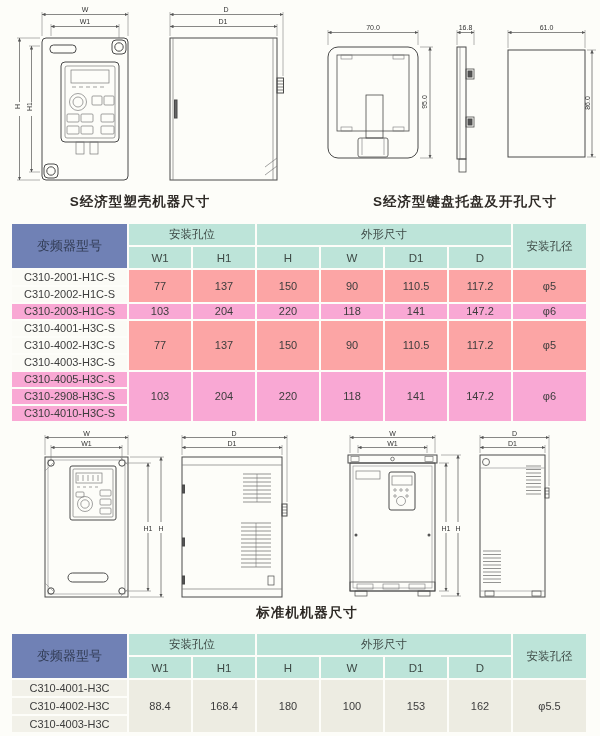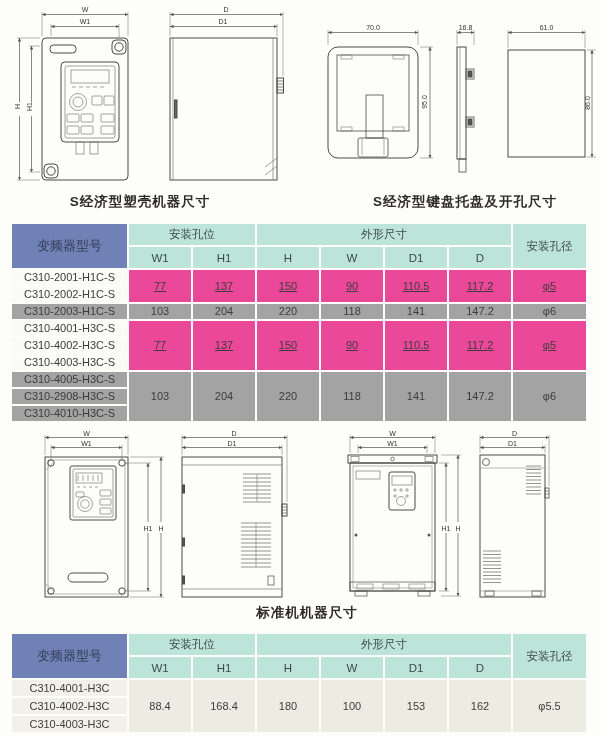--- a/index.html
+++ b/index.html
@@ -12,22 +12,22 @@
   .dim-table{position:absolute;border-collapse:separate;border-spacing:2px;
              table-layout:fixed;width:578px;font-size:11px;color:#3c3c3c;}
   .dim-table th,.dim-table td{text-align:center;vertical-align:middle;padding:0;
              font-weight:normal;white-space:nowrap;overflow:hidden;}
   .dim-table thead tr{height:21px;}
   #table1 tbody tr{height:15px;line-height:15px;}
   #table2 tbody tr{height:16px;line-height:16px;}
   .th-blue{background:#7081b5;color:#313b54;font-size:13px;}
   .th-teal{background:#bde4d9;color:#3e4a46;font-size:11.5px;}
   .lt-m{background:#fbfbf6;}
-  .lt-v{background:#ec4899;text-decoration:underline;}
-  .lav{background:#a3a3a3;}
+  .lt-v{background:#fca5a5;}
+  .lav{background:#f9a8d4;}
   .bg-m{background:#f2f1e9;}
   .bg-v{background:#edece2;}
 </style>
 </head>
 <body>
 
 <div class="page">
 
   <svg id="svg1" style="left:10px;top:5px;" width="285" height="186" viewBox="0 0 285 186">
     <defs>

